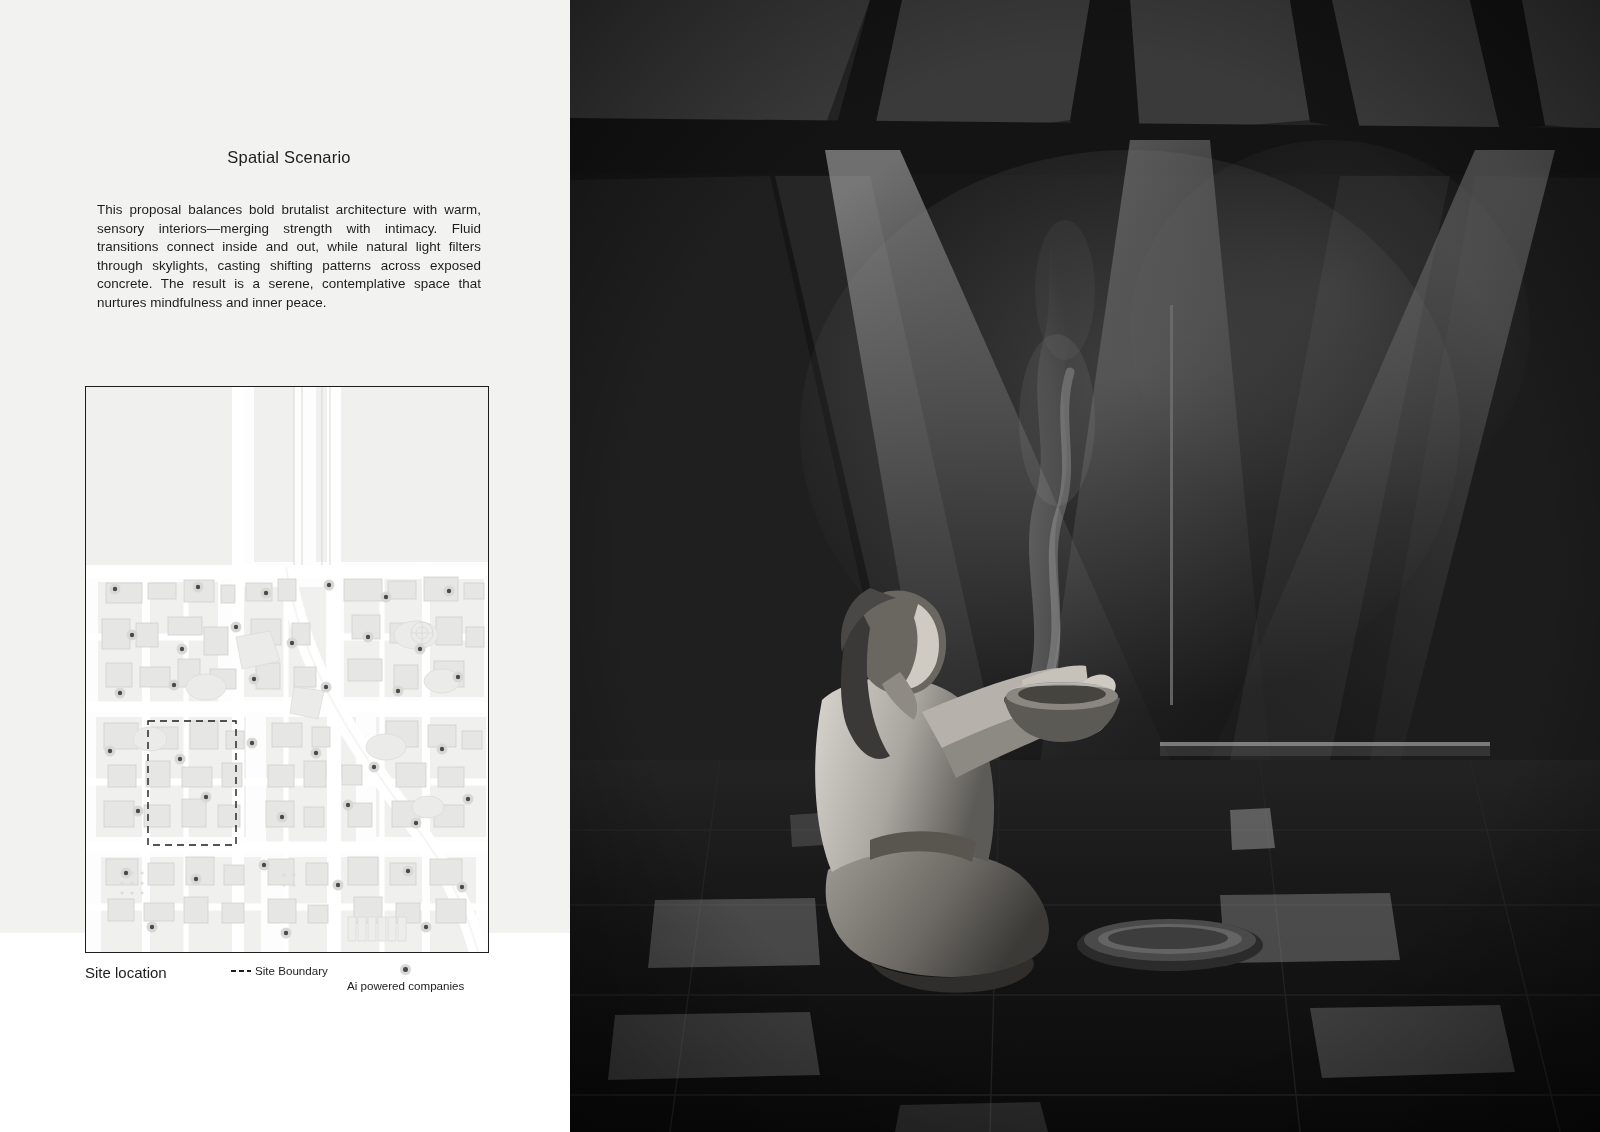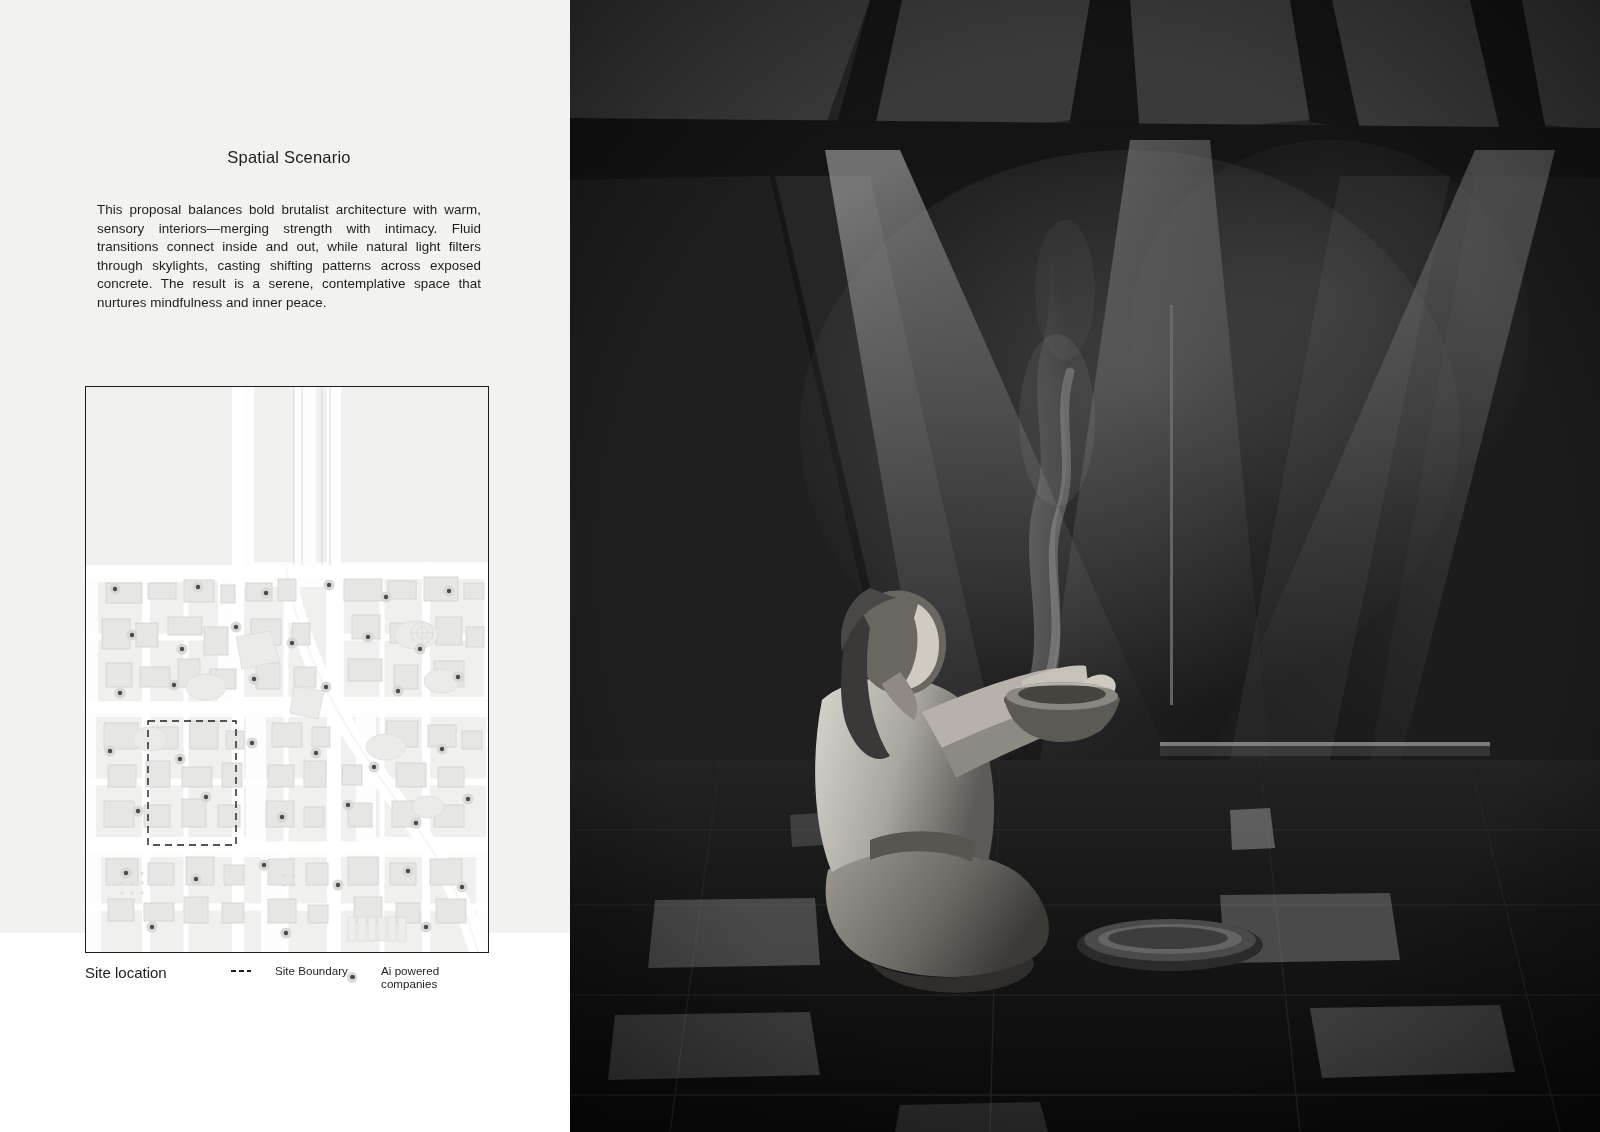--- a/index.html
+++ b/index.html
@@ -77,27 +77,27 @@
     position: absolute;
     left: 0;
     top: 0;
     font-size: 15px;
     color: #1d1d1d;
   }
   .legend-item {
     position: absolute;
     display: flex;
     align-items: center;
-    gap: 24px;
+    gap: 4px;
     font-size: 11.6px;
     color: #1d1d1d;
     top: 0;
   }
   .legend-item.boundary { left: 146px; }
-  .legend-item.companies { left: 262px; }
+  .legend-item.companies { left: 262px; flex-direction: column; }
   .dash-swatch {
     display: inline-block;
     width: 20px;
     height: 2px;
     background:
       linear-gradient(to right, #1d1d1d 0 5px, transparent 5px 8px,
                       #1d1d1d 8px 13px, transparent 13px 16px,
                       #1d1d1d 16px 20px);
   }
   .dot-swatch {

